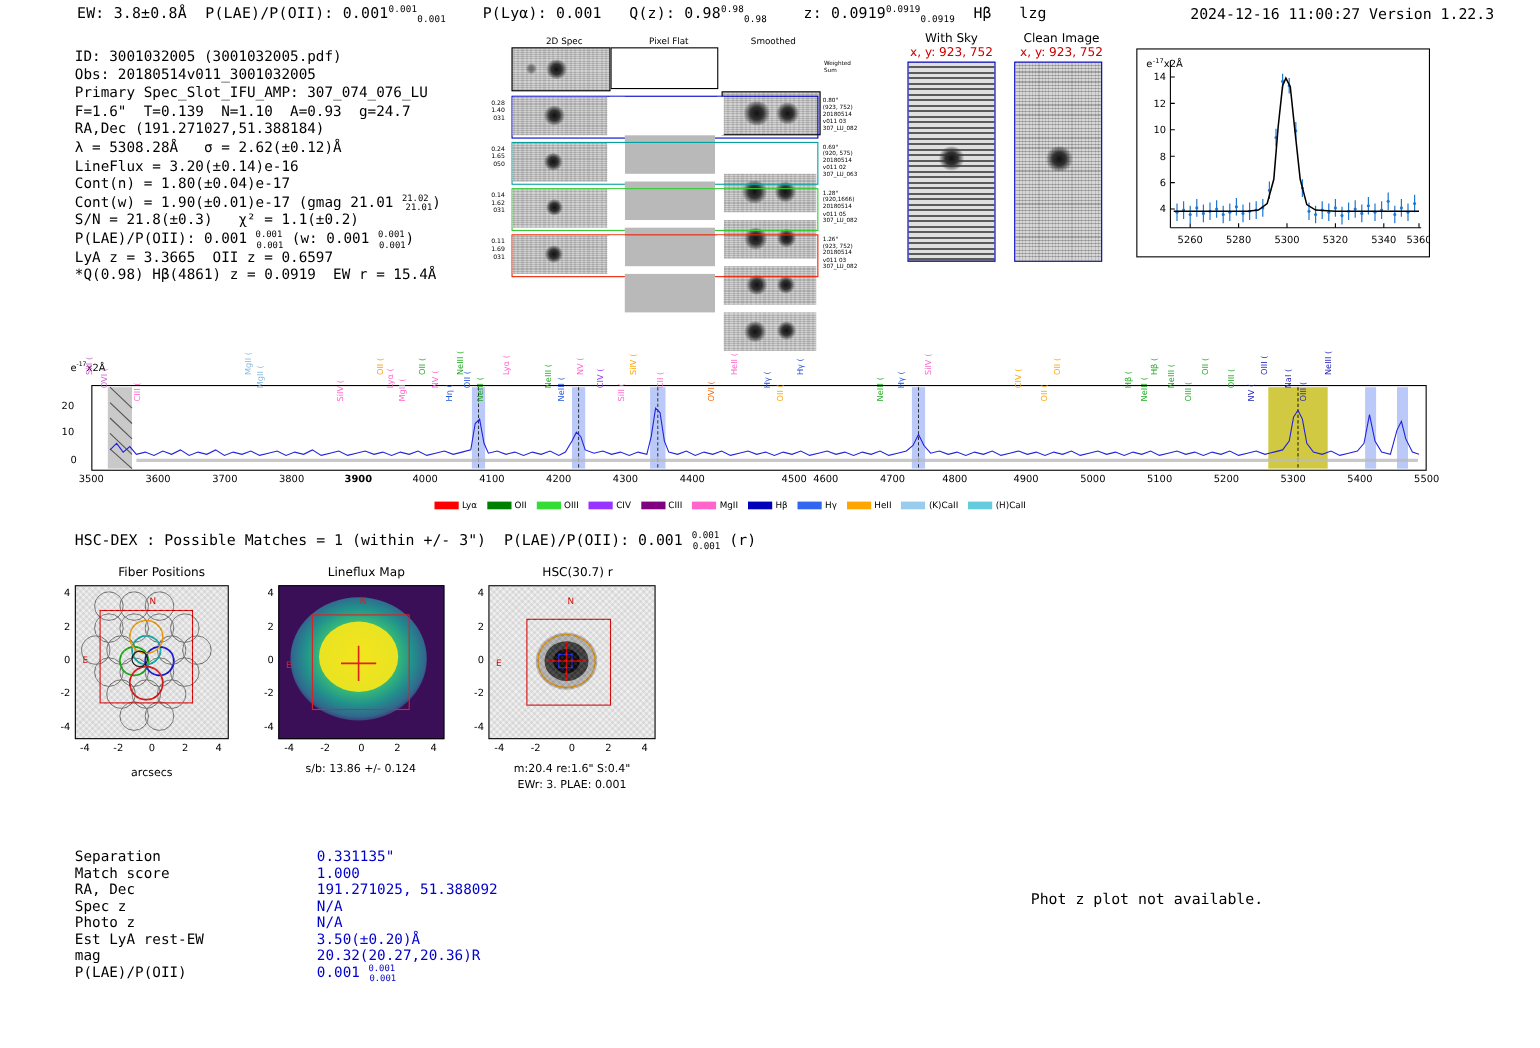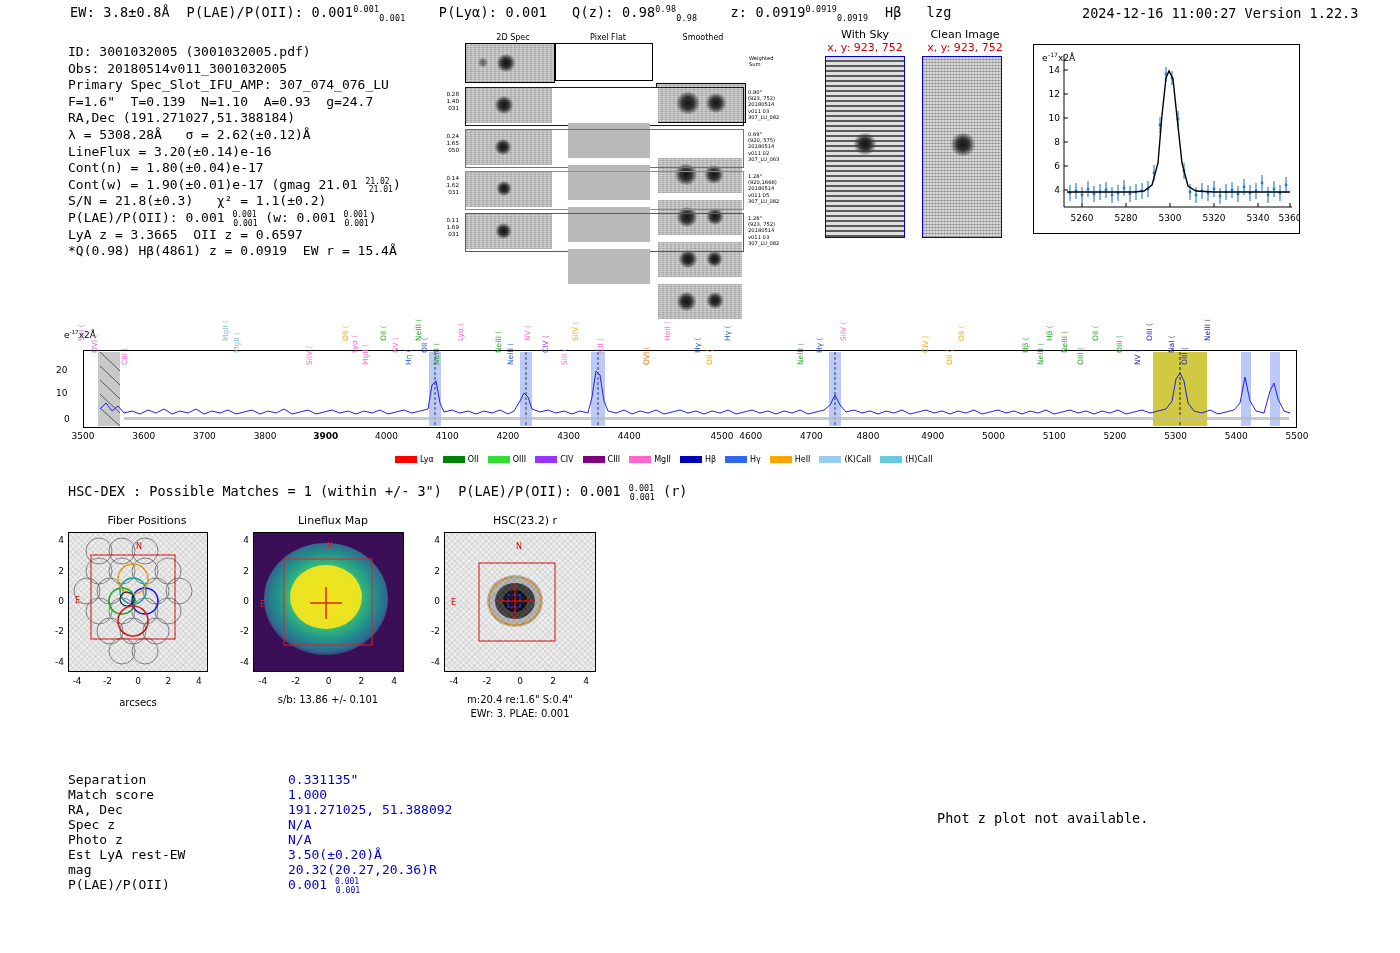--- a/index.html
+++ b/index.html
@@ -538,23 +538,23 @@
     <ellipse cx="72" cy="64" rx="36" ry="32" fill="#f2e51d" opacity="0.95"></ellipse>
     <rect x="30" y="26" width="88" height="86" fill="none" stroke="#dd2222" stroke-width="1"></rect>
     <g stroke="#dd2222" stroke-width="1.5">
       <line x1="56" y1="70" x2="88" y2="70"></line>
         <line x1="72" y1="54" x2="72" y2="86"></line>
     </g>
     <text x="76" y="16" fill="#dd2222" font-family="DejaVu Sans, sans-serif" font-size="8" text-anchor="middle">N</text>
     <text x="6" y="74" fill="#dd2222" font-family="DejaVu Sans, sans-serif" font-size="8">E</text>
   </svg>
 </div>
-<div class="abs cutcaption" style="left:248px;top:694px;width:160px;">s/b: 13.86 +/- 0.101</div>
-
-<div class="abs cutTitle" style="left:440px;top:514px;width:170px;">HSC(23.2) r</div>
+<div class="abs cutcaption" style="left:248px;top:694px;width:160px;">s/b: 13.86 +/- 0.124</div>
+
+<div class="abs cutTitle" style="left:440px;top:514px;width:170px;">HSC(30.7) r</div>
 <div class="cutbox" style="left:444px;top:532px;width:152px;height:140px;background:#eeeeee;">
   <div style="position:absolute;inset:0;background:repeating-linear-gradient(45deg,rgba(0,0,0,.05) 0 2px,rgba(255,255,255,.05) 2px 4px),repeating-linear-gradient(-45deg,rgba(0,0,0,.05) 0 2px,rgba(255,255,255,.05) 2px 4px);"></div>
   <svg width="152" height="140" viewBox="0 0 152 140">
     <ellipse cx="70" cy="68" rx="28" ry="26" fill="#8e8e8e" opacity=".6"></ellipse>
     <ellipse cx="70" cy="68" rx="20" ry="18" fill="#3a3a3a"></ellipse>
     <ellipse cx="70" cy="68" rx="12" ry="11" fill="#0a0a0a"></ellipse>
     <ellipse cx="70" cy="68" rx="26" ry="24" fill="none" stroke="#dd8800" stroke-width="1.2"></ellipse>
     <rect x="34" y="30" width="76" height="78" fill="none" stroke="#dd0000" stroke-width="1"></rect>
     <rect x="63" y="62" width="12" height="12" fill="none" stroke="#2222dd" stroke-width="1.2"></rect>
     <g stroke="#dd0000" stroke-width="1.4">

